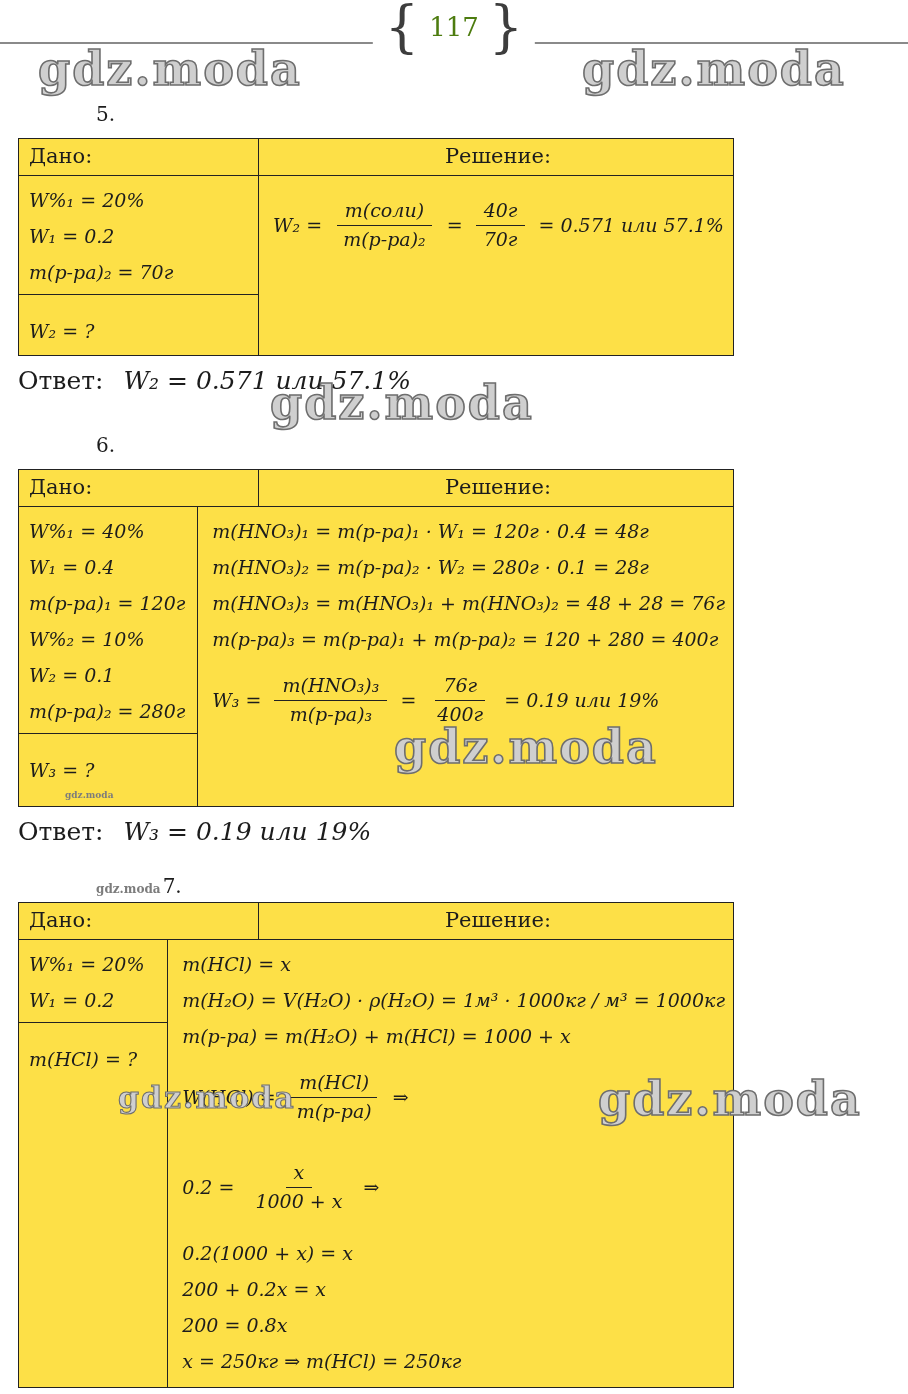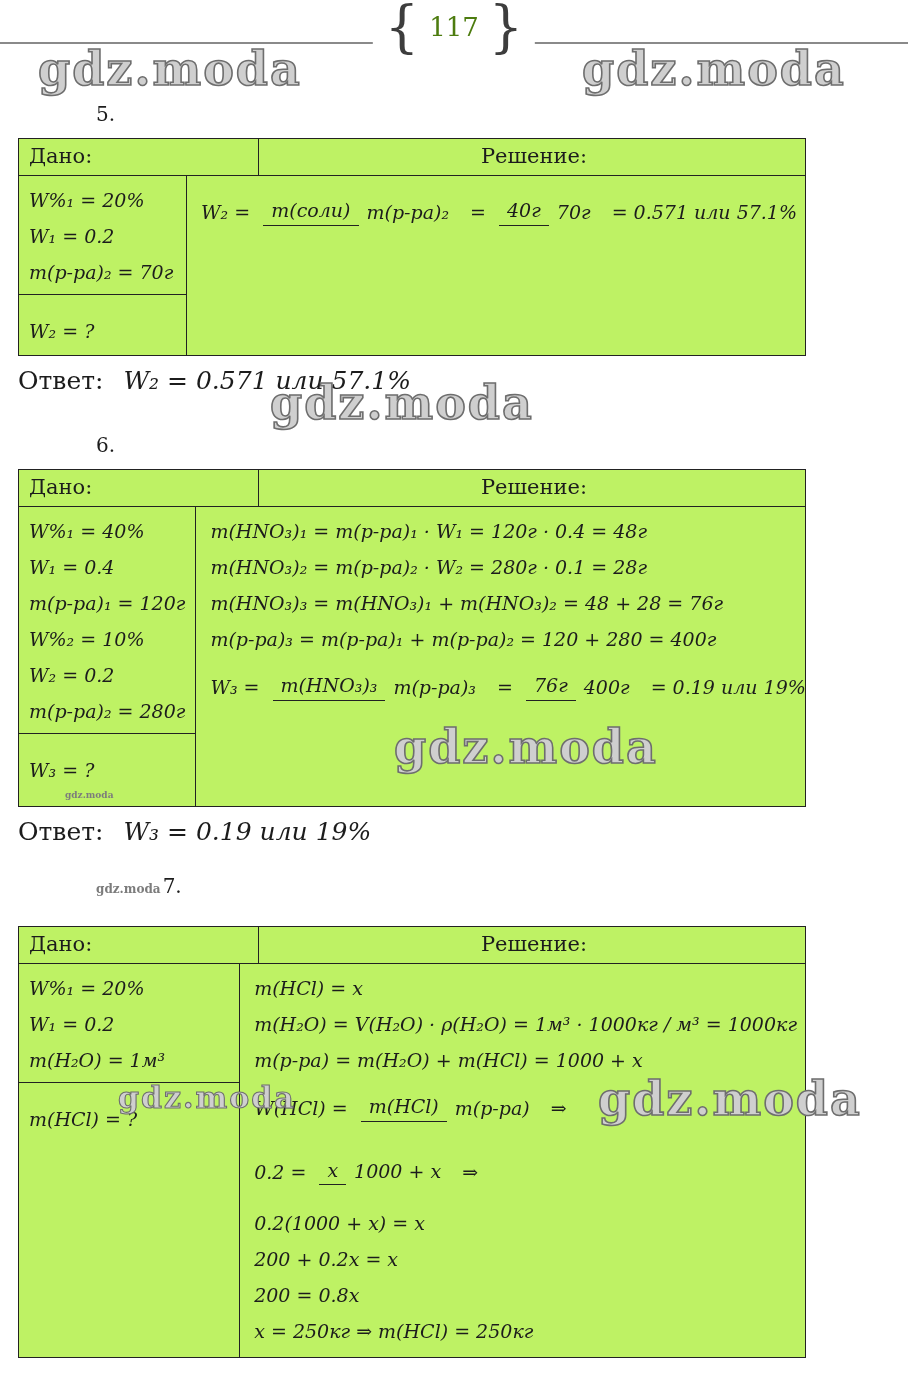--- a/index.html
+++ b/index.html
@@ -56,44 +56,44 @@
   }
   .wm-inline-num {
     font-size: 12px; font-weight: bold; color: #7c7c7c;
     letter-spacing: 0; margin-right: 2px;
   }
 
   
   .pnum { margin-left: 96px; font-size: 20px; color: #1c1c1c; }
   .p5 .pnum { margin-top: 46px; margin-bottom: 12px; }
   .p6 .pnum { margin-top: 38px; margin-bottom: 12px; }
-  .p7 .pnum { margin-top: 28px; margin-bottom: 28px; }
+  .p7 .pnum { margin-top: 28px; margin-bottom: 4px; }
 
   .ptable {
-    width: 788px; margin-left: 18px;
-    border: 1px solid #222; background: #bef264;
+    width: 716px; margin-left: 18px;
+    border: 1px solid #222; background: #fde047;
   }
   .thead { display: flex; border-bottom: 1px solid #222; }
   .hcell { font-size: 21px; padding: 5px 10px 7px 10px; }
   .h-left  { width: 240px; border-right: 1px solid #222; }
   .h-right { flex: 1; padding-left: 14px; text-align: center; }
 
   .tbody { display: flex; align-items: stretch; }
   .col-left  { width: 240px; border-right: 1px solid #222; }
   .col-right { flex: 1; padding: 6px 8px 8px 14px; }
   .col-left .given { padding: 6px 10px 4px 10px; }
   .col-left .find  { border-top: 1px solid #222; padding: 18px 10px 6px 10px; }
 
   .fline {
     font-style: italic; font-size: 19px; line-height: 36px;
     white-space: nowrap; color: #1c1c1c;
   }
 
   .frac {
-    display: inline-flex; align-items: center;
+    display: inline-flex; flex-direction: column; align-items: center;
     vertical-align: middle; margin: 18px 7px; line-height: 1.35;
     text-align: center; position: relative; top: -2px;
   }
   .frac .num { border-bottom: 1.5px solid #222; padding: 0 8px 1px 8px; }
   .frac .den { padding: 1px 8px 0 8px; }
 
   .answer { margin: 10px 0 0 18px; font-size: 25px; }
   .answer .a-label { font-style: normal; margin-right: 12px; }
   .answer .a-val { font-style: italic; }
 </style>
@@ -160,21 +160,21 @@
         <div class="hcell h-left">Дано:</div>
         <div class="hcell h-right">Решение:</div>
       </div>
       <div class="tbody">
         <div class="col-left">
           <div class="given">
             <div class="fline">W%₁ = 40%</div>
             <div class="fline">W₁ = 0.4</div>
             <div class="fline">m(р-ра)₁ = 120г</div>
             <div class="fline">W%₂ = 10%</div>
-            <div class="fline">W₂ = 0.2</div>
+            <div class="fline">W₂ = 0.1</div>
             <div class="fline">m(р-ра)₂ = 280г</div>
           </div>
           <div class="find">
             <div class="fline">W₃ = ?</div>
             <span class="wm wm-inline-xs">gdz.moda</span>
           </div>
         </div>
         <div class="col-right">
           <div class="fline">m(HNO₃)₁ = m(р-ра)₁ · W₁ = 120г · 0.4 = 48г</div>
           <div class="fline">m(HNO₃)₂ = m(р-ра)₂ · W₂ = 280г · 0.1 = 28г</div>
@@ -203,21 +203,20 @@
     <div class="ptable">
       <div class="thead">
         <div class="hcell h-left">Дано:</div>
         <div class="hcell h-right">Решение:</div>
       </div>
       <div class="tbody">
         <div class="col-left">
           <div class="given">
             <div class="fline">W%₁ = 20%</div>
             <div class="fline">W₁ = 0.2</div>
-            <div class="fline">m(H₂O) = 1м³</div>
           </div>
           <div class="find">
             <div class="fline">m(HCl) = ?</div>
           </div>
         </div>
         <div class="col-right">
           <div class="fline">m(HCl) = x</div>
           <div class="fline">m(H₂O) = V(H₂O) · ρ(H₂O) = 1м³ · 1000кг / м³ = 1000кг</div>
           <div class="fline">m(р-ра) = m(H₂O) + m(HCl) = 1000 + x</div>
           <div class="fline">W(HCl) = <span class="frac">

